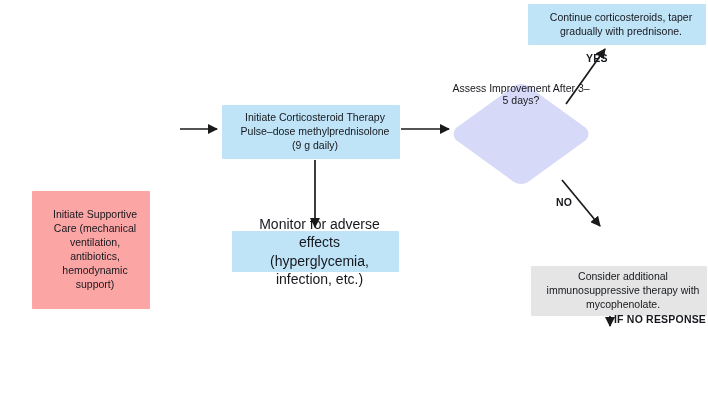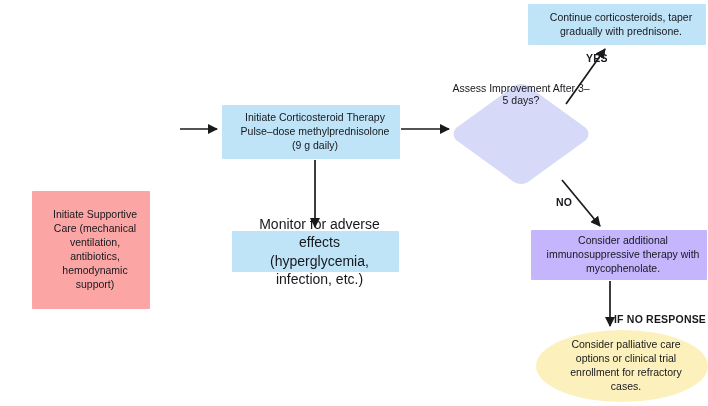--- a/index.html
+++ b/index.html
@@ -148,30 +148,24 @@
   <div id="node-assess-label">
     <span class="label">Assess Improvement
 After 3–5 days?</span>
   </div>
 
   <div class="node rect" id="node-continue" style="background:#bfe3f7;">
     <span class="label">Continue corticosteroids, taper
 gradually with prednisone.</span>
   </div>
 
-  <div class="node rect" id="node-immuno" style="background:#c4b5fd;">
+  <div class="node rect" id="node-immuno" style="background:#e5e5e5;margin-top:36px;">
     <span class="label">Consider additional
 immunosuppressive therapy with
 mycophenolate.</span>
   </div>
 
-  <div class="node ellipse" id="node-palliative" style="background:#fcf1bd;">
-    <span class="label">Consider palliative care
-options or clinical trial
-enrollment for refractory
-cases.</span>
-  </div>
 
   <div class="edge-label" id="label-yes">YES</div>
   <div class="edge-label" id="label-no">NO</div>
   <div class="edge-label" id="label-ifnoresponse">IF NO RESPONSE</div>
 
 </div>
 
 </body></html>

